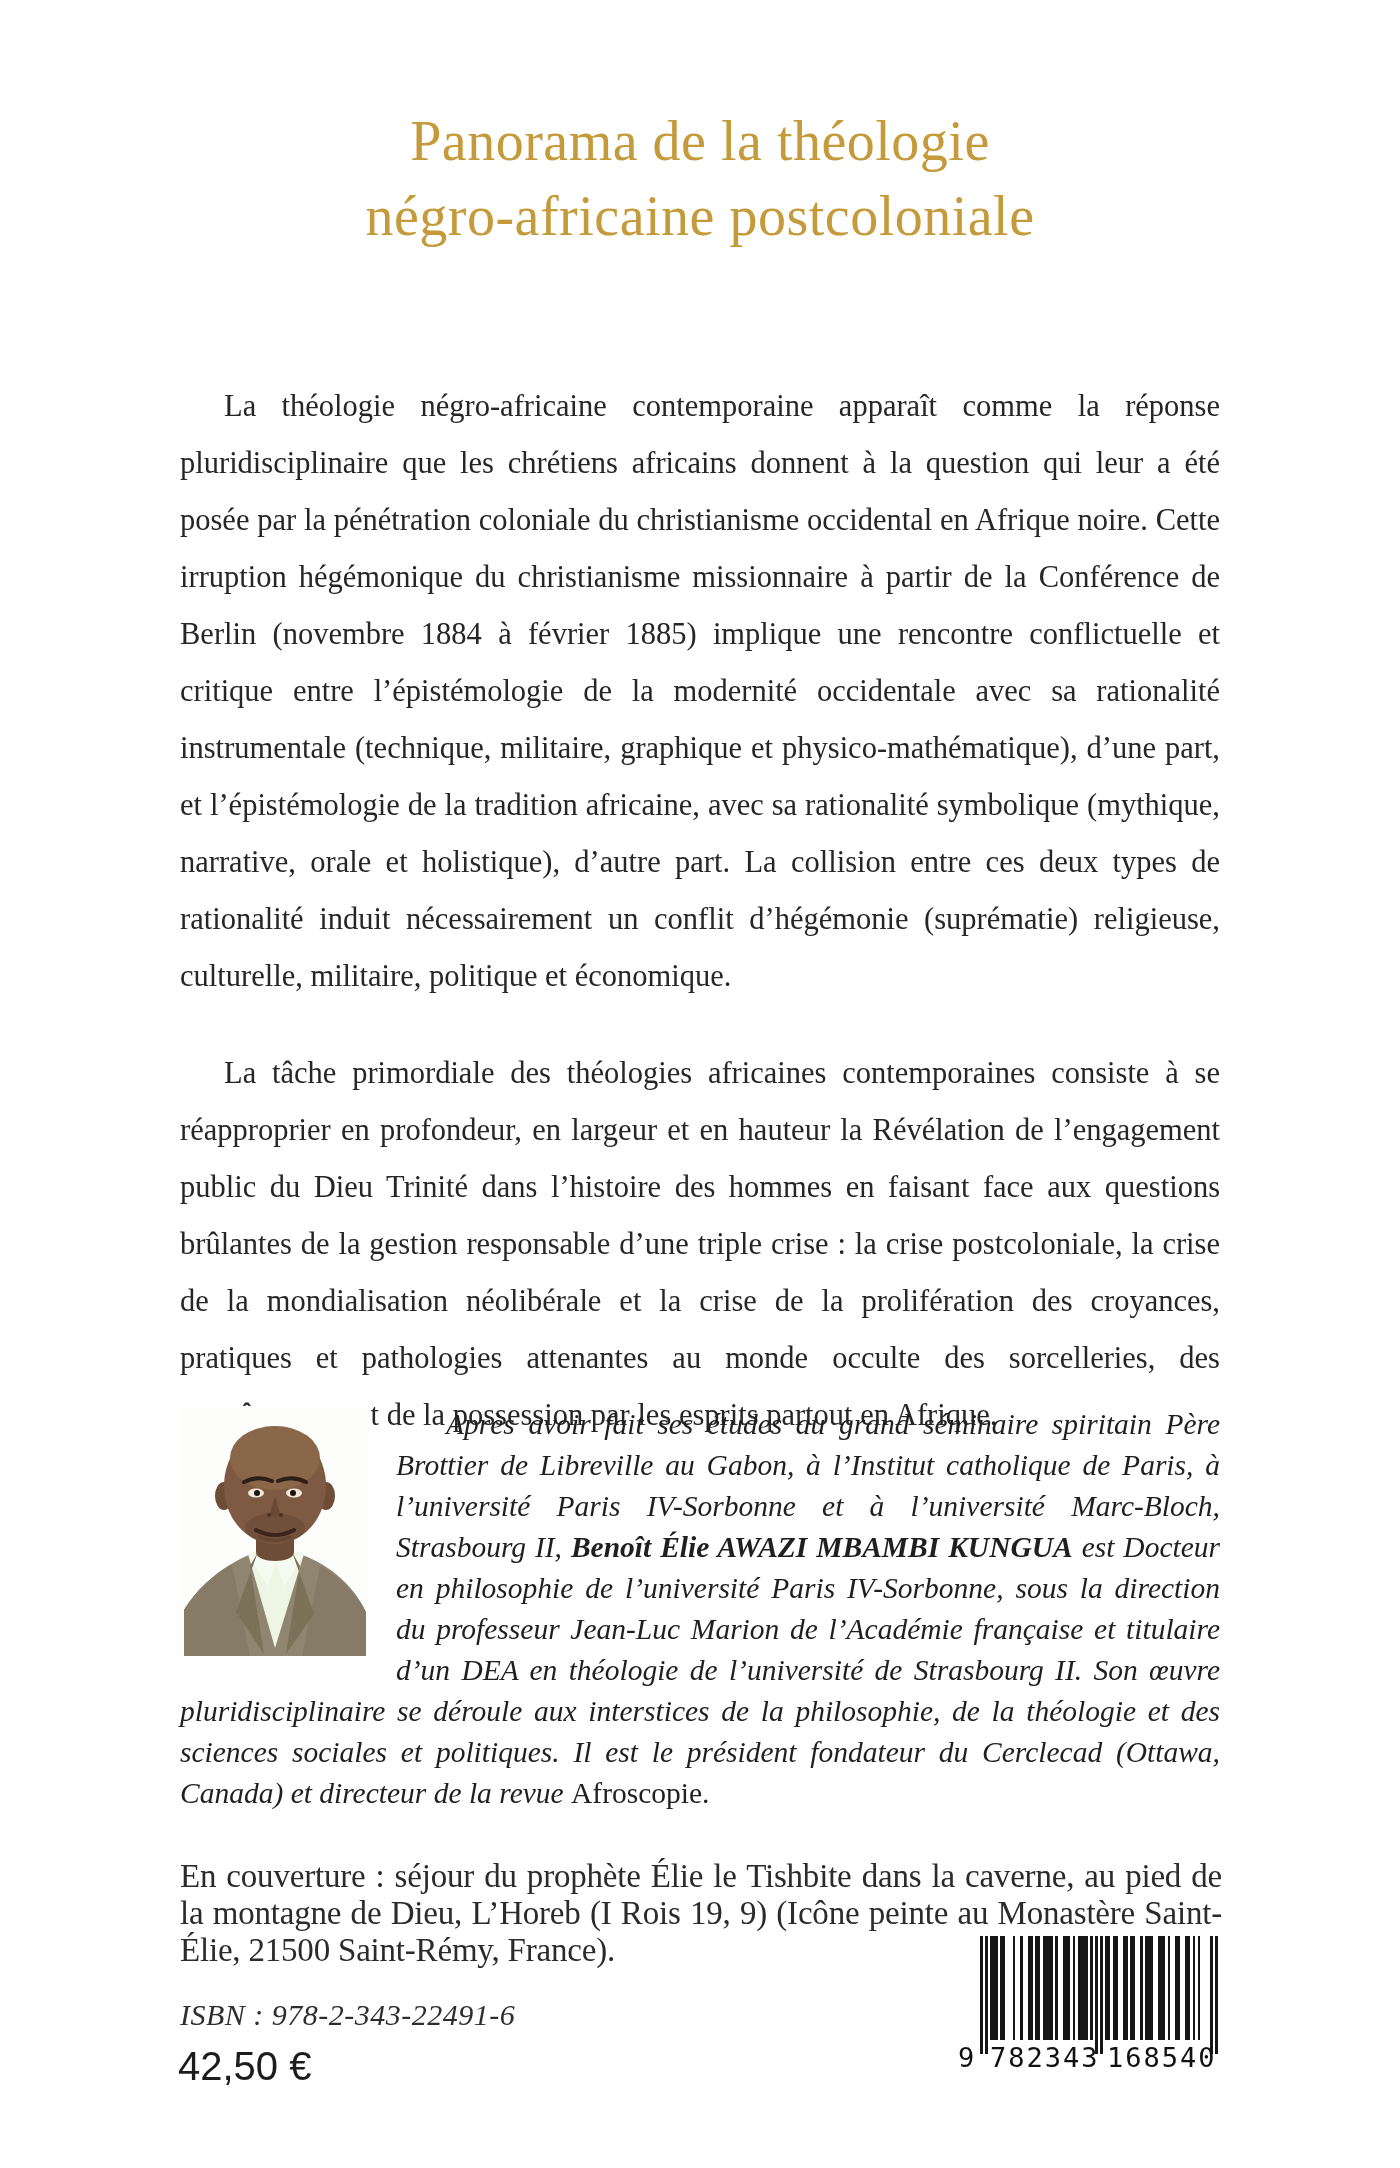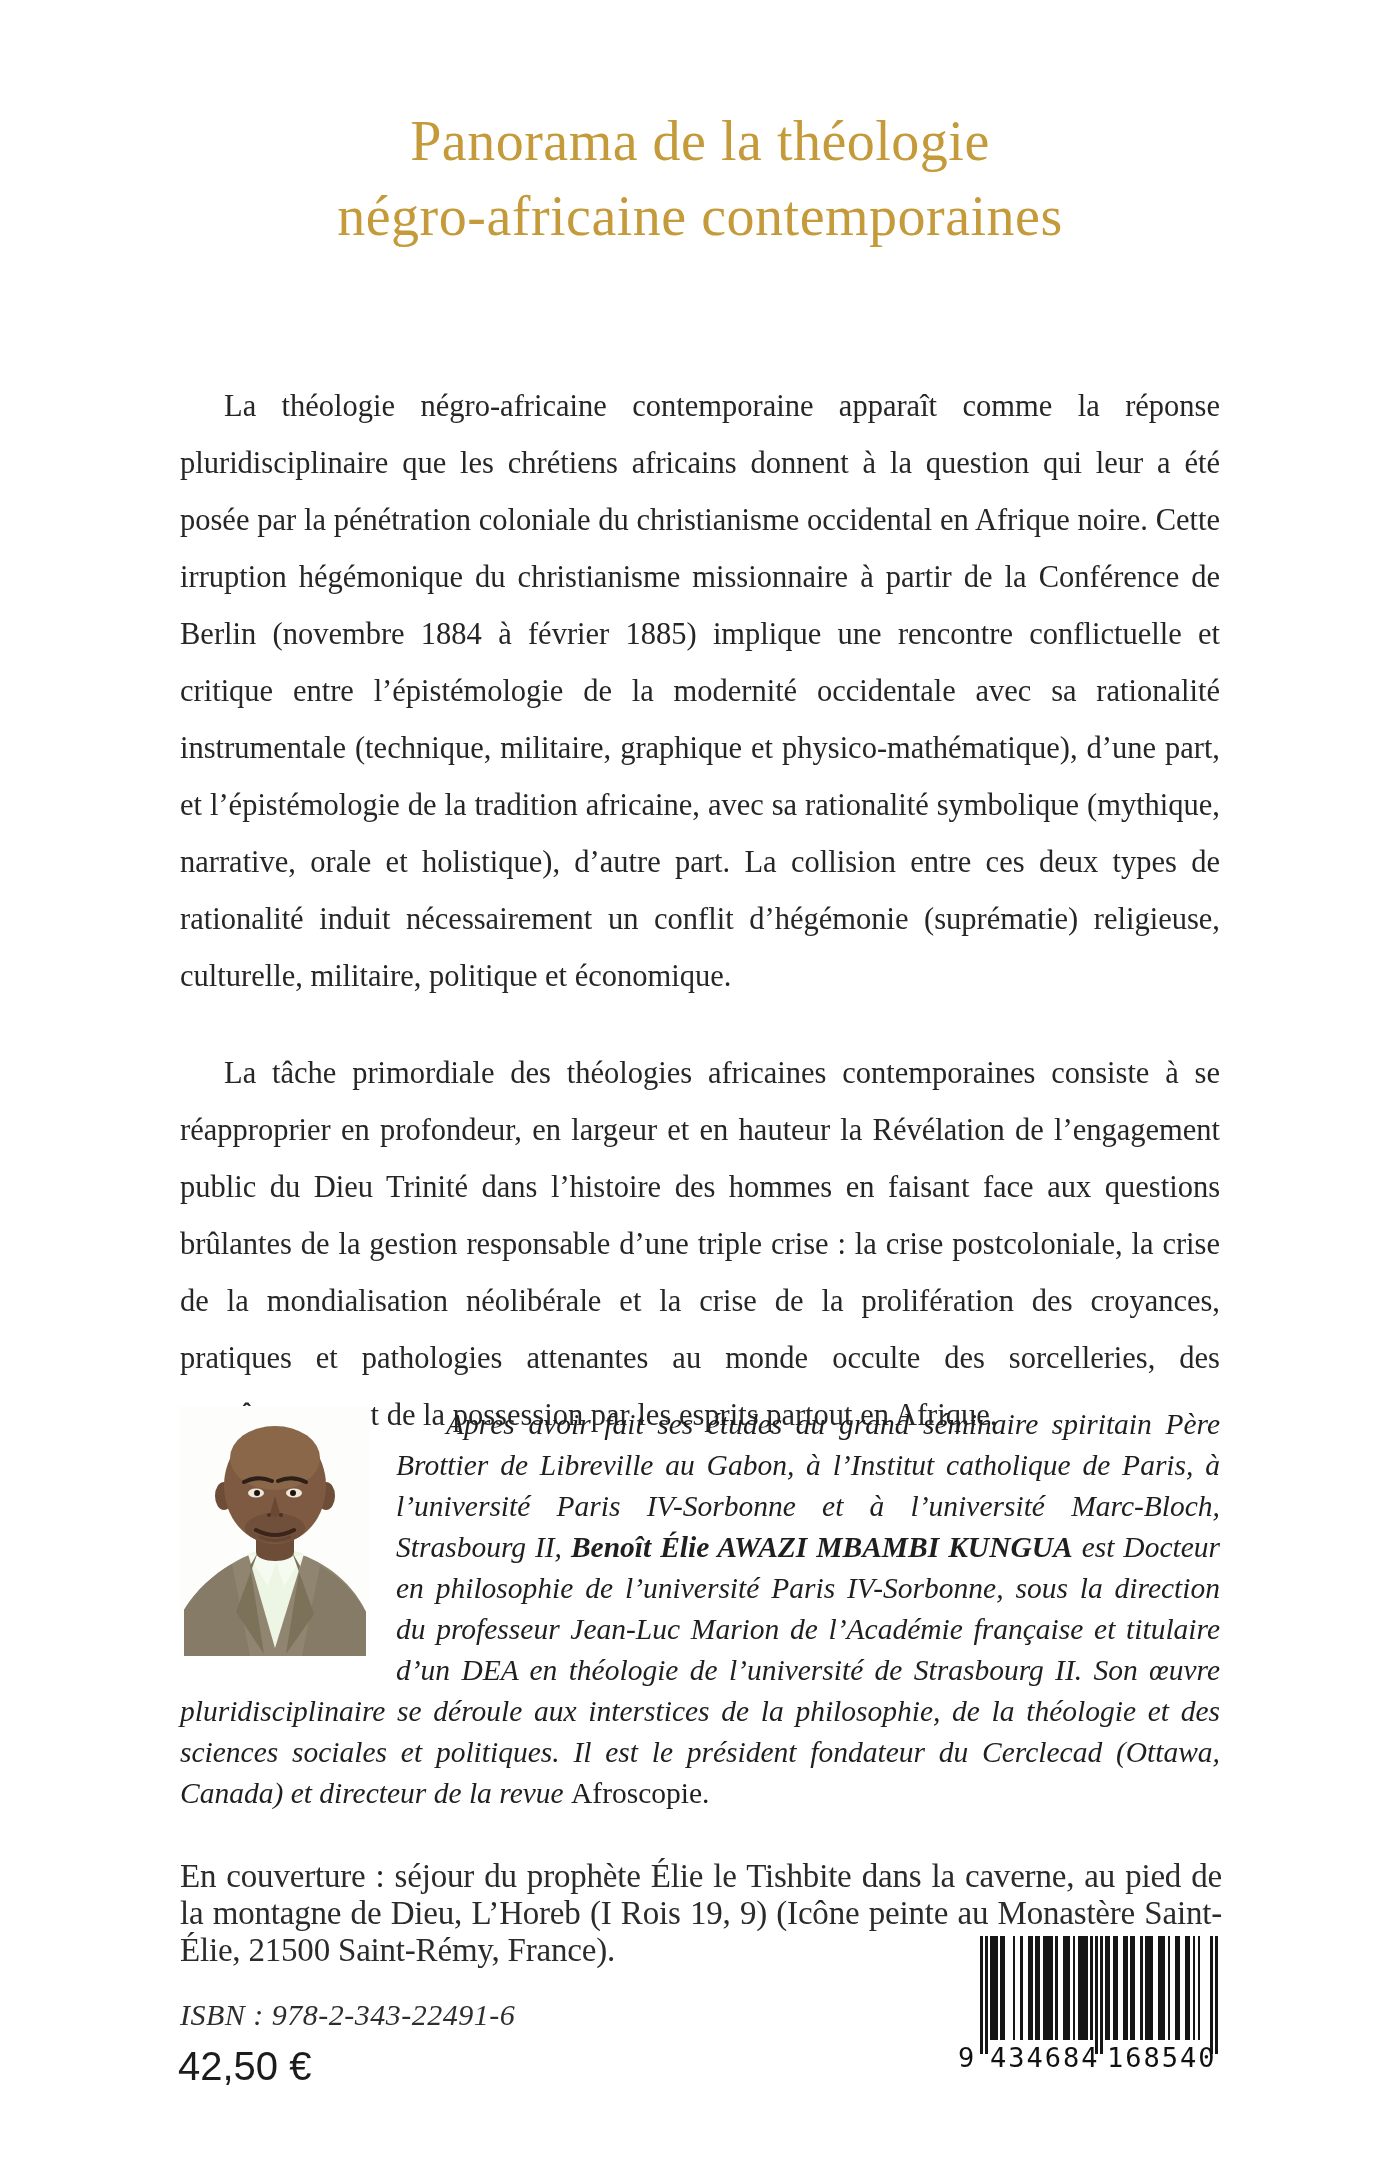--- a/index.html
+++ b/index.html
@@ -131,21 +131,21 @@
   .bc-left  { left: 32px;  width: 102px; text-align: center; letter-spacing: 2px; }
   .bc-right { left: 149px; width: 102px; text-align: center; letter-spacing: 2px; }
 </style>
 </head>
 <body>
 
 <div class="page">
 
   <div class="title-block" style="color: rgb(196, 154, 59);">
     <div>Panorama de la théologie</div>
-    <div>négro-africaine contemporaines</div>
+    <div>négro-africaine postcoloniale</div>
   </div>
 
   <div class="synopsis">
     <p>La théologie négro-africaine contemporaine apparaît comme la réponse pluridisciplinaire que les chrétiens africains donnent à la question qui leur a été posée par la pénétration coloniale du christianisme occidental en Afrique noire. Cette irruption hégémonique du christianisme missionnaire à partir de la Conférence de Berlin (novembre 1884 à février 1885) implique une rencontre conflictuelle et critique entre l’épistémologie de la modernité occidentale avec sa rationalité instrumentale (technique, militaire, graphique et physico-mathématique), d’une part, et l’épistémologie de la tradition africaine, avec sa rationalité symbolique (mythique, narrative, orale et holistique), d’autre part. La collision entre ces deux types de rationalité induit nécessairement un conflit d’hégémonie (suprématie) religieuse, culturelle, militaire, politique et économique.</p>
     <p>La tâche primordiale des théologies africaines contemporaines consiste à se réapproprier en profondeur, en largeur et en hauteur la Révélation de l’engagement public du Dieu Trinité dans l’histoire des hommes en faisant face aux questions brûlantes de la gestion responsable d’une triple crise : la crise postcoloniale, la crise de la mondialisation néolibérale et la crise de la prolifération des croyances, pratiques et pathologies attenantes au monde occulte des sorcelleries, des envoûtements et de la possession par les esprits partout en Afrique.</p>
   </div>
 
   <div class="bio">
     <div class="author-photo">
       <svg viewBox="0 0 190 250" xmlns="http://www.w3.org/2000/svg">
@@ -287,17 +287,17 @@
         <div class="m bar" style="width: 2.5px;"></div>
         <div class="m" style="width: 2.5px;"></div>
         <div class="m" style="width: 2.5px;"></div>
         <div class="m" style="width: 2.5px;"></div>
         <div class="m" style="width: 2.5px;"></div>
         <div class="m bar guard" style="width: 2.5px;"></div>
         <div class="m guard" style="width: 2.5px;"></div>
         <div class="m bar guard" style="width: 2.5px;"></div>
       </div>
     <span class="bc-digit bc-first" id="bc-first">9</span>
-    <span class="bc-digit bc-left" id="bc-left">434684</span>
+    <span class="bc-digit bc-left" id="bc-left">782343</span>
     <span class="bc-digit bc-right" id="bc-right">168540</span>
   </div>
 
 </div>
 
 </body></html>

